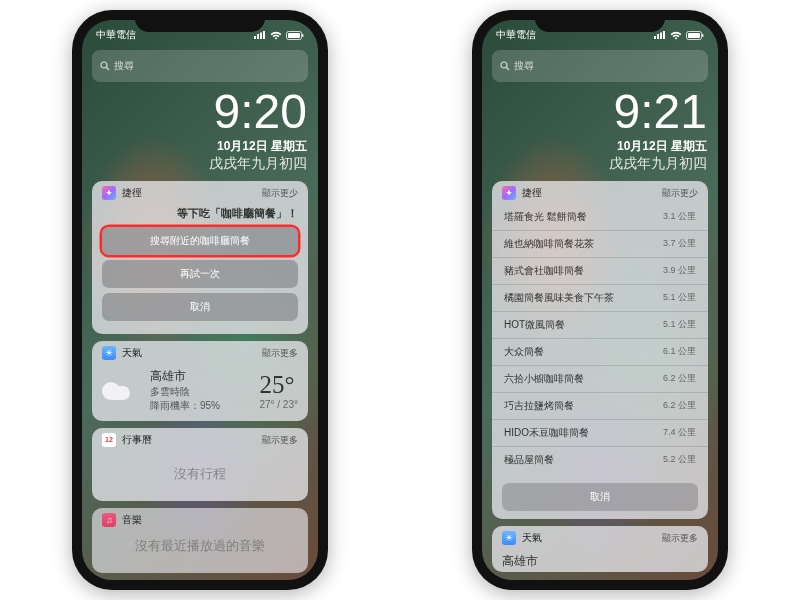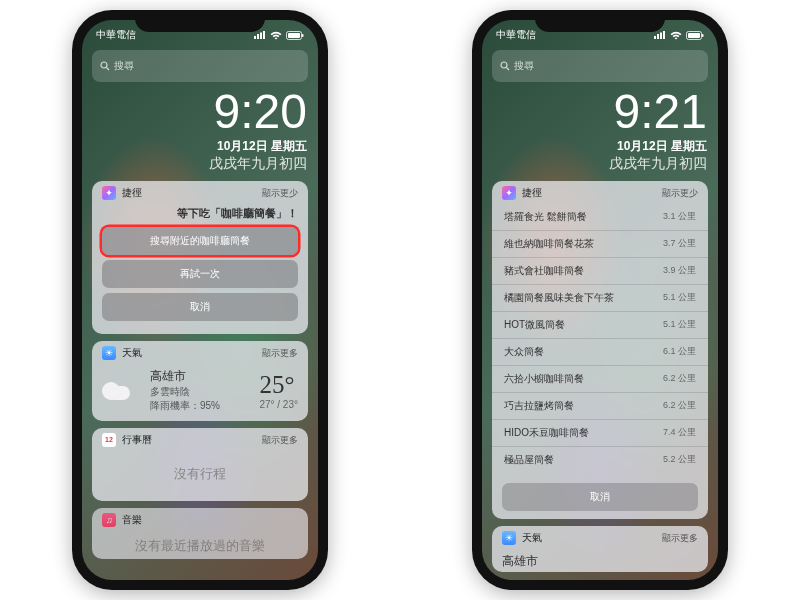--- a/index.html
+++ b/index.html
@@ -276,21 +276,21 @@
           <div class="empty-body">沒有行程</div>
         </div>
 
         <div class="widget" style="opacity:0.85">
           <div class="widget-header">
             <span class="widget-header-left">
               <span class="widget-app-icon music-icon-app">♫</span>
               <span>音樂</span>
             </span>
           </div>
-          <div class="empty-body" style="padding:6px 0 4px">沒有最近播放過的音樂</div>
+          <div class="empty-body" style="padding:6px 0 18px">沒有最近播放過的音樂</div>
         </div>
 
       </div>
     </div>
   </div>
 </div>
 
 <div class="phone">
   <div class="notch"></div>
   <div class="screen">

